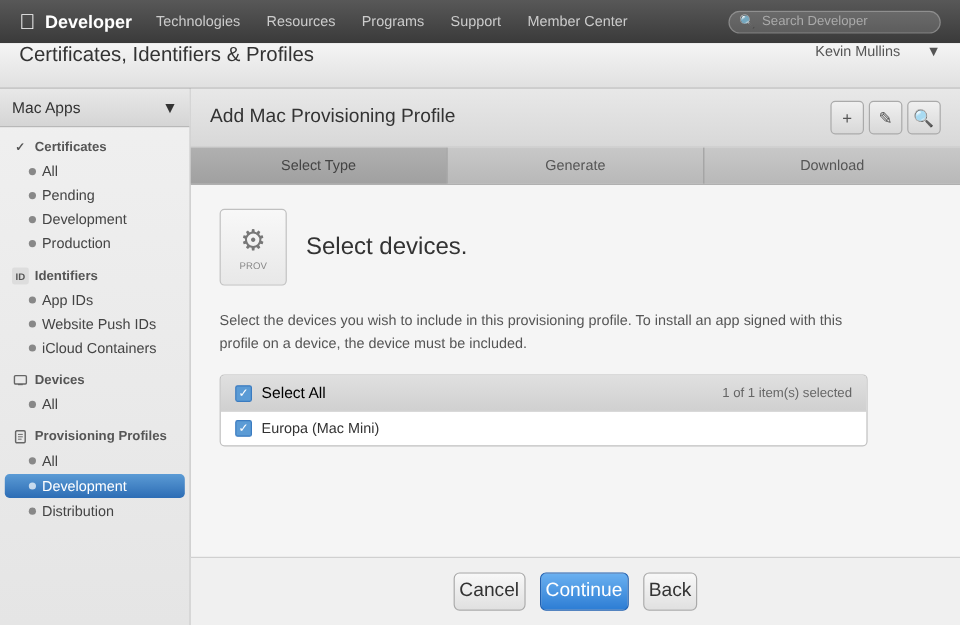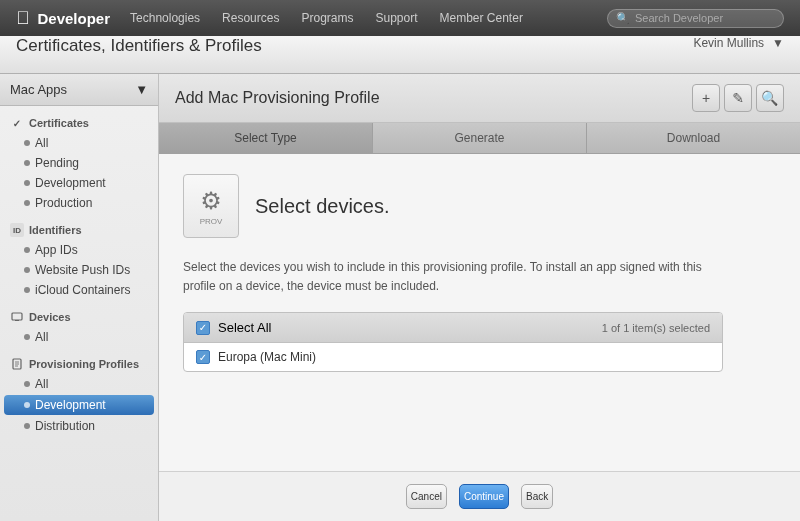--- a/index.html
+++ b/index.html
@@ -68,21 +68,21 @@
     .sub-header-title {
       font-size: 17px;
       font-weight: 300;
       color: #333;
     }
     .sub-header-user {
       font-size: 12px;
       color: #555;
       display: flex;
       align-items: center;
-      gap: 8px;
+      gap: 22px;
     }
 
     
     .main-layout {
       display: flex;
       height: calc(521px - 36px - 38px);
     }
 
     
     .sidebar {
@@ -315,21 +315,21 @@
       padding: 12px 24px;
       display: flex;
       justify-content: center;
       gap: 12px;
       background: #f0f0f0;
       border-top: 1px solid #d0d0d0;
     }
     .btn {
       padding: 6px 4px;
       border-radius: 5px;
-      font-size: 10px;
+      font-size: 16px;
       cursor: pointer;
       border: 1px solid;
     }
     .btn-default {
       background: linear-gradient(to bottom, #f8f8f8, #e0e0e0);
       border-color: #aaa;
       color: #333;
     }
     .btn-primary {
       background: linear-gradient(to bottom, #6ab0f0, #2d7dd4);

